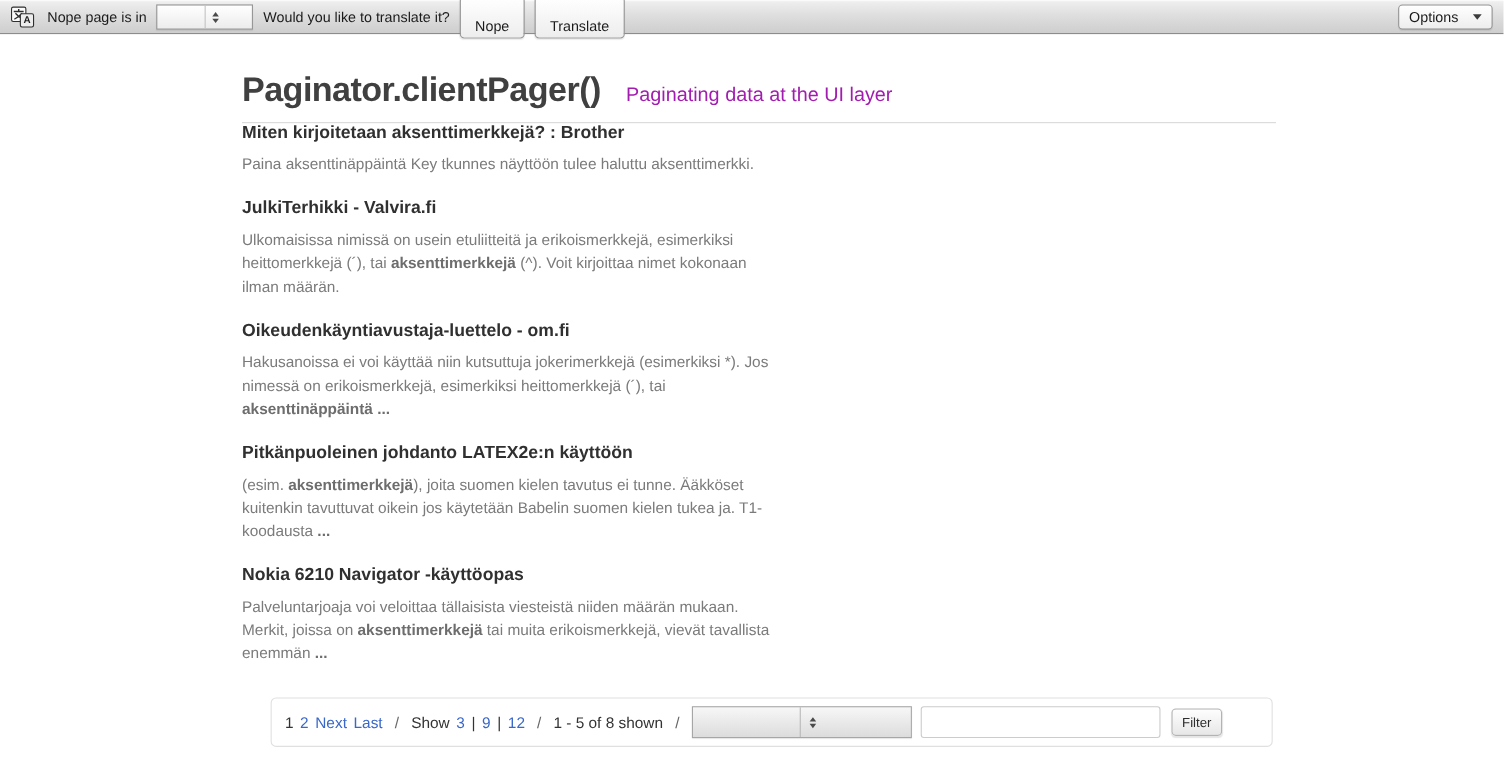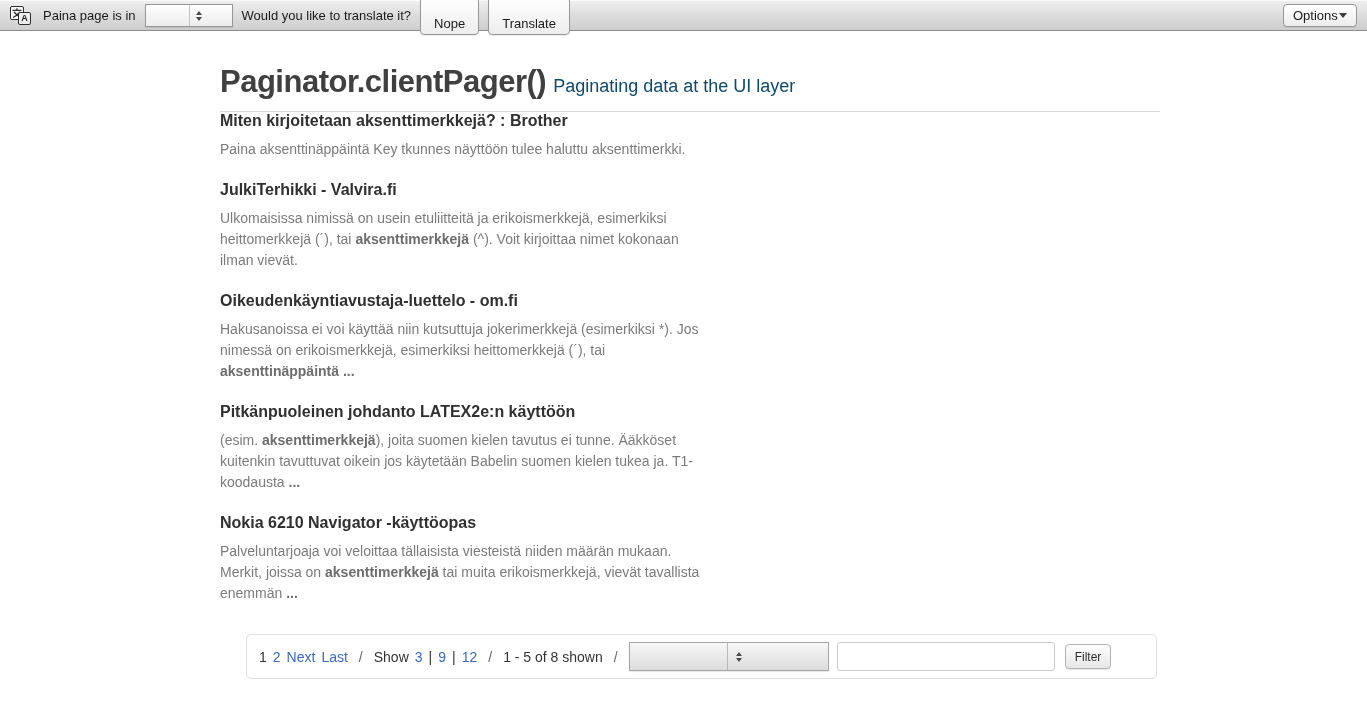--- a/index.html
+++ b/index.html
@@ -42,31 +42,31 @@
   .lang-select { width:88px; }
 
   .mac-btn {
     height:23px; padding:18px 13px;
     background:linear-gradient(to bottom,#ffffff,#ededed);
     border:1px solid #979797; border-radius:4px;
     box-shadow:0 1px 1px rgba(0,0,0,0.08);
     font-size:13px; color:#1b1b1b; cursor:pointer;
     font-family:inherit;
   }
-  .options-btn { width:74px; display:inline-flex; align-items:center;
+  .options-btn { width:86px; display:inline-flex; align-items:center;
     justify-content:space-between; padding:0 9px; }
   .caret-down { width:0; height:0; border-left:4px solid transparent;
     border-right:4px solid transparent; border-top:5px solid #3c3c3c; display:inline-block; }
 
   
   .page { margin-left:220px; width:940px; }
   h1 { margin-top:33px; font-size:31px; color:#404040; letter-spacing:-0.5px;
     font-weight:bold; white-space:nowrap; }
-  h1 .subtitle { font-size:18px; font-weight:normal; color:#0c4a6e;
-    letter-spacing:0; margin-left:7px; }
+  h1 .subtitle { font-size:18px; font-weight:normal; color:#a21caf;
+    letter-spacing:0; margin-left:23px; }
   hr.title-rule { border:none; border-top:1px solid #d9d9d9; margin-top:11px; }
 
   .results { width:470px; }
   .result { margin-bottom:21px; }
   .result h2 { font-size:16px; color:#303030; font-weight:bold; margin-bottom:9px;
     white-space:nowrap; }
   .result .body-line { font-size:14px; color:#7b7b7b; line-height:21px; white-space:nowrap; }
   .result .body-line b { color:#6d6d6d; }
 
   
@@ -103,21 +103,21 @@
     <span class="translate-icon">
       <span class="ti-back">
         <svg width="12" height="12" viewBox="0 0 12 12">
           <line x1="6" y1="1.2" x2="6" y2="3.4" stroke="#2f2f2f" stroke-width="1.3"></line>
           <line x1="1.5" y1="3.4" x2="10.5" y2="3.4" stroke="#2f2f2f" stroke-width="1.3"></line>
           <path d="M3 5 Q6 8.5 10 10.5 M9 5 Q6 8.5 2 10.5" fill="none" stroke="#2f2f2f" stroke-width="1.2"></path>
         </svg>
       </span>
       <span class="ti-front">A</span>
     </span>
-    <span>Paina page is in</span>
+    <span>Nope page is in</span>
     <span class="mac-select lang-select">
       <span class="sel-text">Finnish</span>
       <span class="stepper">
           <i class="up"></i>
           <i class="down"></i>
         </span>
     </span>
     <span>Would you like to translate it?</span>
     <button class="mac-btn">Nope</button>
     <button class="mac-btn">Translate</button>
@@ -138,21 +138,21 @@
 
   <div class="results">
       <div class="result">
         <h2>Miten kirjoitetaan aksenttimerkkejä? : Brother</h2>
         <div class="body-line"><span>Paina aksenttinäppäintä Key tkunnes näyttöön tulee haluttu aksenttimerkki.</span></div>
       </div>
       <div class="result">
         <h2>JulkiTerhikki - Valvira.fi</h2>
         <div class="body-line"><span>Ulkomaisissa nimissä on usein etuliitteitä ja erikoismerkkejä, esimerkiksi</span></div>
         <div class="body-line"><span>heittomerkkejä (´), tai </span><b>aksenttimerkkejä</b><span> (^). Voit kirjoittaa nimet kokonaan</span></div>
-        <div class="body-line"><span>ilman vievät.</span></div>
+        <div class="body-line"><span>ilman määrän.</span></div>
       </div>
       <div class="result">
         <h2>Oikeudenkäyntiavustaja-luettelo - om.fi</h2>
         <div class="body-line"><span>Hakusanoissa ei voi käyttää niin kutsuttuja jokerimerkkejä (esimerkiksi *). Jos</span></div>
         <div class="body-line"><span>nimessä on erikoismerkkejä, esimerkiksi heittomerkkejä (´), tai</span></div>
         <div class="body-line"><b>aksenttinäppäintä ...</b></div>
       </div>
       <div class="result">
         <h2>Pitkänpuoleinen johdanto LATEX2e:n käyttöön</h2>
         <div class="body-line"><span>(esim. </span><b>aksenttimerkkejä</b><span>), joita suomen kielen tavutus ei tunne. Ääkköset</span></div>

